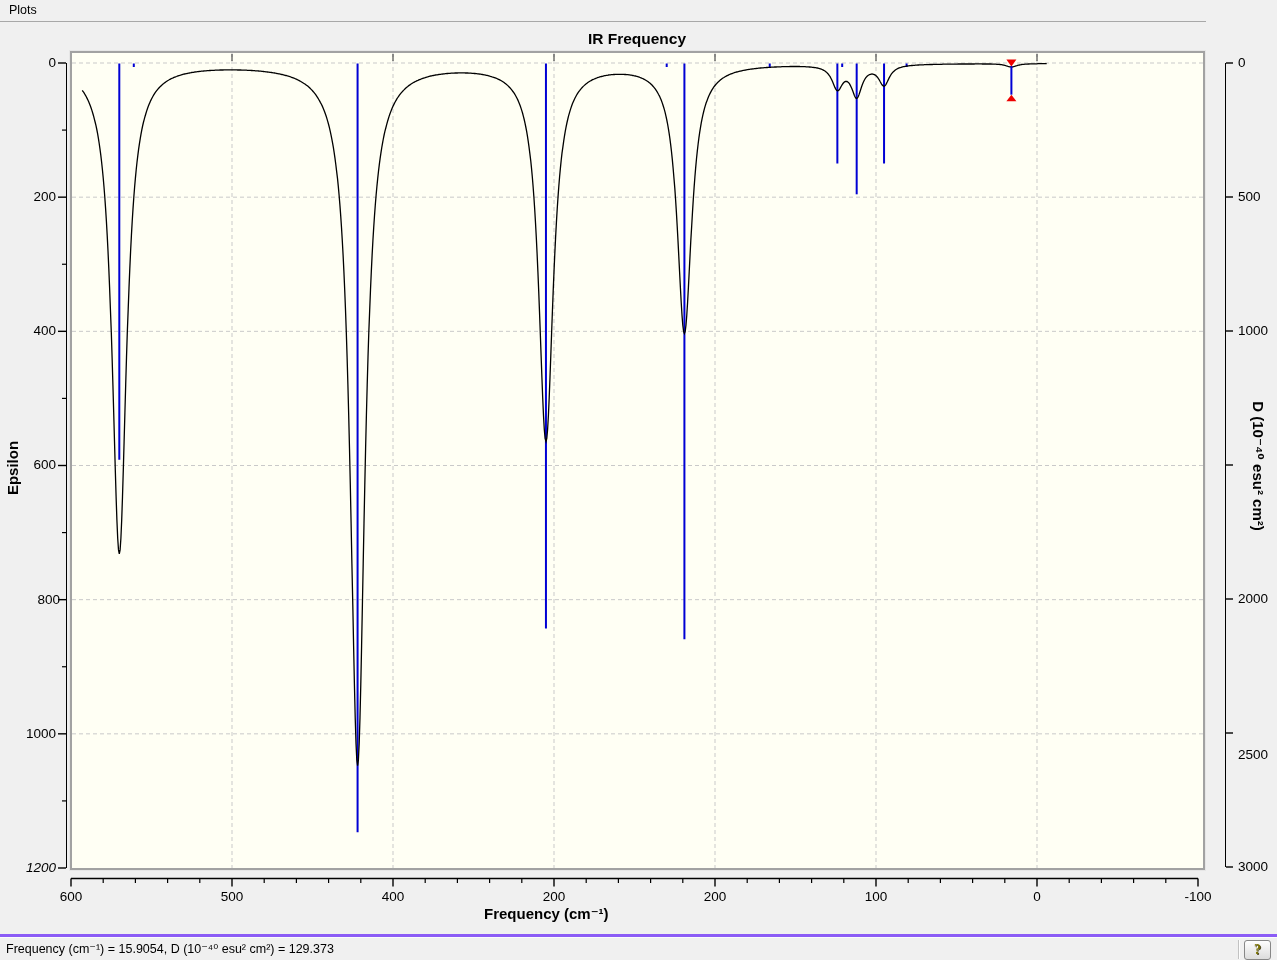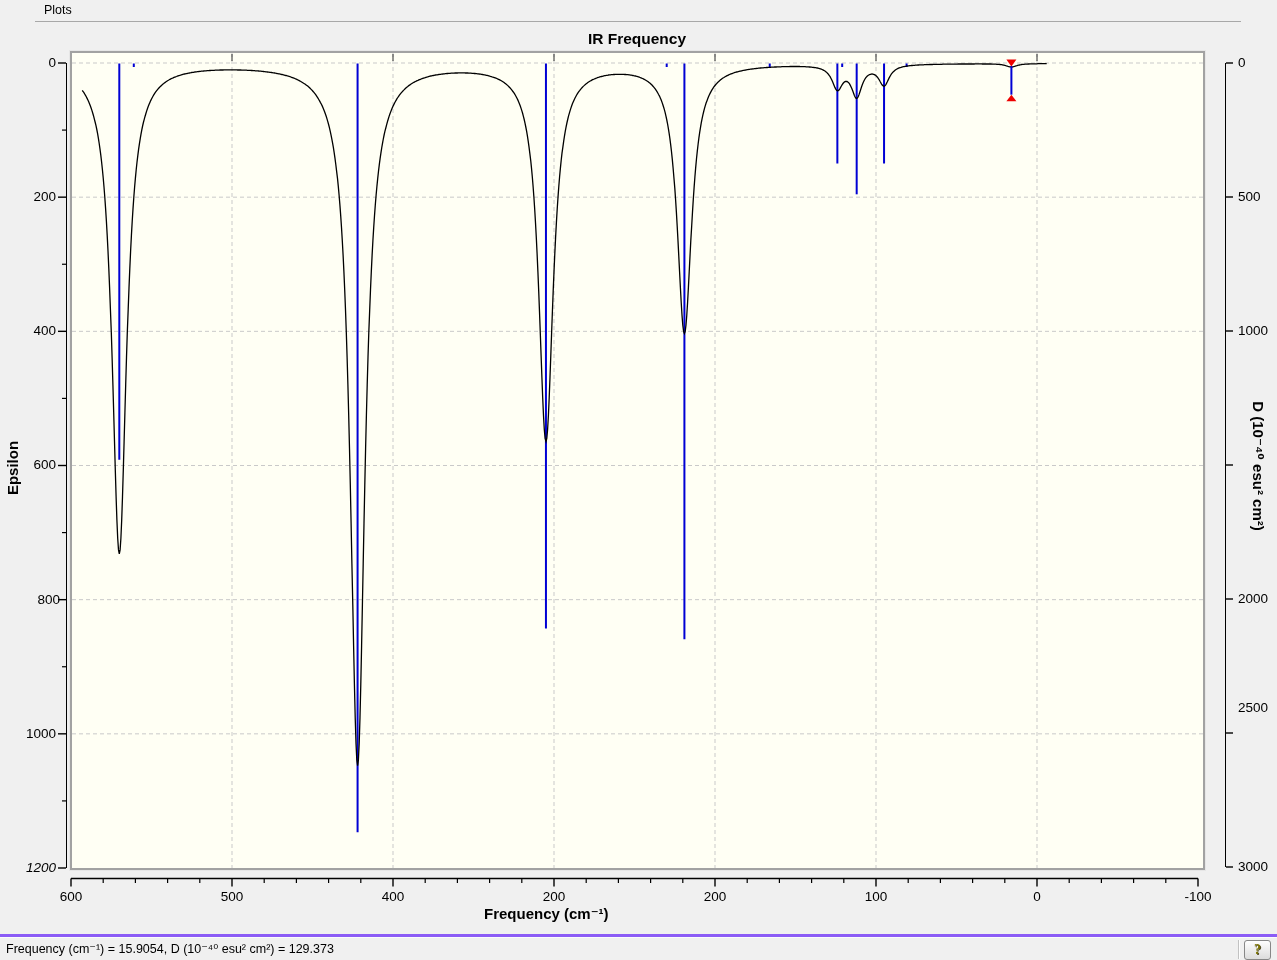--- a/index.html
+++ b/index.html
@@ -5,21 +5,21 @@
   html,body{margin:0;padding:0;}
   body{
     width:1277px;height:960px;overflow:hidden;
     background:#f0f0f0;
     font-family:"Liberation Sans","DejaVu Sans",sans-serif;
     color:#000;
     position:relative;
   }
   .menubar{
     position:absolute;left:0;top:0;width:1206px;height:21px;
-    background:#f0f0f0;border-bottom:1px solid #a8a8a8;margin-left:35px;
+    background:#f0f0f0;border-bottom:1px solid #a8a8a8;
   }
   .menu-item{
     position:absolute;left:9px;top:0;line-height:21px;font-size:12.5px;
   }
   .plot-frame{
     position:absolute;left:70px;top:51px;width:1131px;height:815px;
     background:#fffff4;
     border:2px solid #a2a2a2;
     box-shadow:0 0 0 1px #e6e6e6;
   }
@@ -197,21 +197,21 @@
       <div class="tick-label tick-yl" style="left: 0px; top: 323.332px;">400</div>
       <div class="tick-label tick-yl" style="left: 0px; top: 457.498px;">600</div>
       <div class="tick-label tick-yl" style="left: 4px; top: 591.664px;">800</div>
       <div class="tick-label tick-yl" style="left: 0px; top: 725.83px;">1000</div>
       <div class="tick-label tick-yl" style="left: 0px; top: 859.996px; font-style: italic;">1200</div>
       <div class="tick-label tick-yr" style="left: 1238px; top: 55px;">0</div>
       <div class="tick-label tick-yr" style="left: 1238px; top: 189px;">500</div>
       <div class="tick-label tick-yr" style="left: 1238px; top: 323px;">1000</div>
       <div class="tick-label tick-yr" style="left: 1274px; top: 457px; margin-left: 35px;">1500</div>
       <div class="tick-label tick-yr" style="left: 1238px; top: 591px;">2000</div>
-      <div class="tick-label tick-yr" style="left: 1238px; top: 700px;">2500</div>
+      <div class="tick-label tick-yr" style="left: 1238px; top: 747px;">2500</div>
       <div class="tick-label tick-yr" style="left: 1238px; top: 859px;">3000</div>
     </div>
 
   <div class="statusbar">
     <span class="status-text">Frequency (cm⁻¹) = 15.9054, D (10⁻⁴⁰ esu² cm²) = 129.373</span>
     <span class="status-sep"></span>
     <button class="help-btn"><span>?</span></button>
   </div>
 
 </div>

